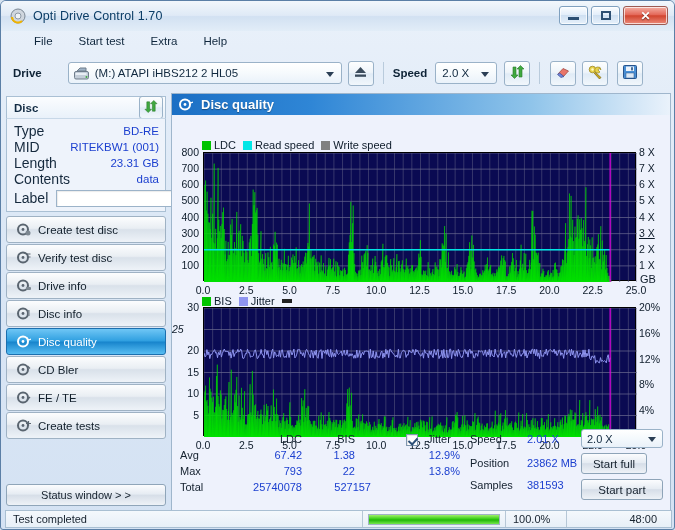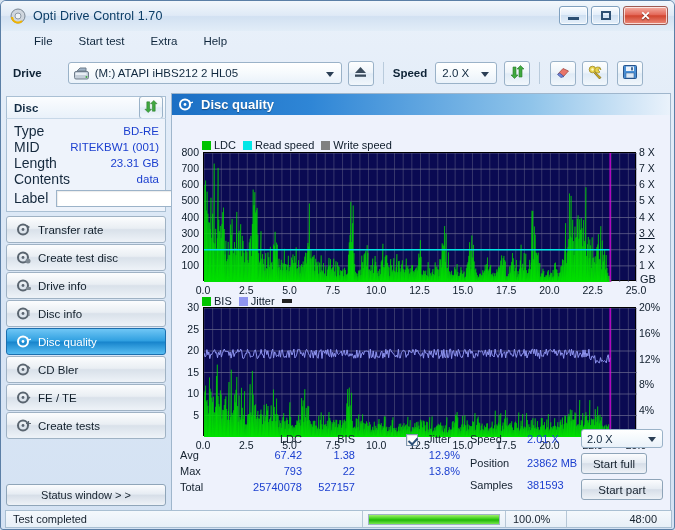--- a/index.html
+++ b/index.html
@@ -328,34 +328,34 @@
       </span>
     </div>
   </div>
 
   <div id="nav">
     <div class="navbtn">
       <span class="nicon">
           <svg width="14" height="13" viewBox="0 0 14 13">
             <circle cx="6" cy="6.5" r="5" fill="none" stroke="#5a6570" stroke-width="2"></circle>
             <circle cx="6" cy="6.5" r="1.4" fill="#5a6570"></circle>
-            <path d="M10 2 l3 2 -3 2z" fill="#5a6570"></path>
-          </svg>
-        </span>
-      <span>Transfer rate</span>
+            <circle cx="11" cy="10" r="2.5" fill="#7c8791"></circle>
+          </svg>
+        </span>
+      <span>Create test disc</span>
     </div>
     <div class="navbtn">
       <span class="nicon">
           <svg width="14" height="13" viewBox="0 0 14 13">
             <circle cx="6" cy="6.5" r="5" fill="none" stroke="#5a6570" stroke-width="2"></circle>
             <circle cx="6" cy="6.5" r="1.4" fill="#5a6570"></circle>
-            <circle cx="11" cy="10" r="2.5" fill="#7c8791"></circle>
-          </svg>
-        </span>
-      <span>Create test disc</span>
+            <path d="M10 3 l3.5 0 M10 6 l3.5 0" stroke="#5a6570" stroke-width="1.2"></path>
+          </svg>
+        </span>
+      <span>Verify test disc</span>
     </div>
     <div class="navbtn">
       <span class="nicon">
           <svg width="14" height="13" viewBox="0 0 14 13">
             <circle cx="6" cy="6.5" r="5" fill="none" stroke="#5a6570" stroke-width="2"></circle>
             <circle cx="6" cy="6.5" r="1.4" fill="#5a6570"></circle>
             <rect x="9" y="8" width="5" height="3" rx="1" fill="#7c8791"></rect>
           </svg>
         </span>
       <span>Drive info</span>
@@ -607,21 +607,21 @@
             <path d="M0,129 L0.0,88.3 L0.0,129 L0.8,83.5 L0.8,129 L1.6,77.6 L1.6,129 L2.3,93.5 L2.3,129 L3.1,91.9 L3.1,129 L3.9,97.8 L3.9,129 L4.7,105.4 L4.7,129 L5.5,69.5 L5.5,129 L6.2,80.7 L6.2,129 L7.0,83.7 L7.0,129 L7.8,89.7 L7.8,129 L8.6,94.1 L8.6,129 L9.4,88.6 L9.4,129 L10.2,104.1 L10.2,129 L10.9,105.1 L10.9,129 L11.7,98.8 L11.7,129 L12.5,68.0 L12.5,129 L13.3,56.6 L13.3,129 L14.1,87.9 L14.1,129 L14.8,96.1 L14.8,129 L15.6,98.6 L15.6,129 L16.4,82.4 L16.4,129 L17.2,86.4 L17.2,129 L18.0,110.5 L18.0,129 L18.7,101.8 L18.7,129 L19.5,102.2 L19.5,129 L20.3,97.0 L20.3,129 L21.1,91.0 L21.1,129 L21.9,88.3 L21.9,129 L22.7,100.9 L22.7,129 L23.4,111.8 L23.4,129 L24.2,103.0 L24.2,129 L25.0,74.0 L25.0,129 L25.8,112.0 L25.8,129 L26.6,108.8 L26.6,129 L27.3,61.7 L27.3,129 L28.1,104.8 L28.1,129 L28.9,106.9 L28.9,129 L29.7,102.3 L29.7,129 L30.5,86.5 L30.5,129 L31.2,94.3 L31.2,129 L32.0,81.8 L32.0,129 L32.8,68.9 L32.8,129 L33.6,98.1 L33.6,129 L34.4,113.8 L34.4,129 L35.1,87.4 L35.1,129 L35.9,109.0 L35.9,129 L36.7,111.5 L36.7,129 L37.5,79.8 L37.5,129 L38.3,99.8 L38.3,129 L39.1,111.0 L39.1,129 L39.8,107.1 L39.8,129 L40.6,83.2 L40.6,129 L41.4,116.4 L41.4,129 L42.2,116.7 L42.2,129 L43.0,116.3 L43.0,129 L43.7,107.0 L43.7,129 L44.5,106.2 L44.5,129 L45.3,106.3 L45.3,129 L46.1,76.2 L46.1,129 L46.9,104.4 L46.9,129 L47.6,108.4 L47.6,129 L48.4,62.9 L48.4,129 L49.2,86.6 L49.2,129 L50.0,107.9 L50.0,129 L50.8,97.3 L50.8,129 L51.6,96.4 L51.6,129 L52.3,111.0 L52.3,129 L53.1,109.1 L53.1,129 L53.9,102.9 L53.9,129 L54.7,110.4 L54.7,129 L55.5,110.8 L55.5,129 L56.2,106.4 L56.2,129 L57.0,101.6 L57.0,129 L57.8,106.5 L57.8,129 L58.6,116.2 L58.6,129 L59.4,108.2 L59.4,129 L60.1,96.8 L60.1,129 L60.9,113.1 L60.9,129 L61.7,108.2 L61.7,129 L62.5,95.9 L62.5,129 L63.3,102.6 L63.3,129 L64.0,98.0 L64.0,129 L64.8,114.1 L64.8,129 L65.6,111.2 L65.6,129 L66.4,109.4 L66.4,129 L67.2,97.4 L67.2,129 L68.0,113.0 L68.0,129 L68.7,113.3 L68.7,129 L69.5,81.5 L69.5,129 L70.3,98.9 L70.3,129 L71.1,106.1 L71.1,129 L71.9,113.1 L71.9,129 L72.6,90.5 L72.6,129 L73.4,106.2 L73.4,129 L74.2,107.4 L74.2,129 L75.0,119.1 L75.0,129 L75.8,112.3 L75.8,129 L76.5,115.1 L76.5,129 L77.3,120.0 L77.3,129 L78.1,112.4 L78.1,129 L78.9,109.2 L78.9,129 L79.7,105.1 L79.7,129 L80.4,113.4 L80.4,129 L81.2,121.0 L81.2,129 L82.0,112.6 L82.0,129 L82.8,109.6 L82.8,129 L83.6,111.9 L83.6,129 L84.4,116.1 L84.4,129 L85.1,120.4 L85.1,129 L85.9,94.3 L85.9,129 L86.7,109.0 L86.7,129 L87.5,117.8 L87.5,129 L88.3,117.1 L88.3,129 L89.0,120.3 L89.0,129 L89.8,118.6 L89.8,129 L90.6,119.6 L90.6,129 L91.4,117.0 L91.4,129 L92.2,117.0 L92.2,129 L92.9,112.4 L92.9,129 L93.7,113.4 L93.7,129 L94.5,106.9 L94.5,129 L95.3,114.9 L95.3,129 L96.1,111.6 L96.1,129 L96.9,117.5 L96.9,129 L97.6,90.0 L97.6,129 L98.4,98.4 L98.4,129 L99.2,92.4 L99.2,129 L100.0,113.8 L100.0,129 L100.8,81.2 L100.8,129 L101.5,109.1 L101.5,129 L102.3,99.9 L102.3,129 L103.1,112.6 L103.1,129 L103.9,97.9 L103.9,129 L104.7,98.4 L104.7,129 L105.4,111.9 L105.4,129 L106.2,113.2 L106.2,129 L107.0,115.8 L107.0,129 L107.8,116.5 L107.8,129 L108.6,118.7 L108.6,129 L109.3,113.1 L109.3,129 L110.1,112.6 L110.1,129 L110.9,113.0 L110.9,129 L111.7,117.5 L111.7,129 L112.5,117.7 L112.5,129 L113.3,121.2 L113.3,129 L114.0,119.6 L114.0,129 L114.8,107.8 L114.8,129 L115.6,120.9 L115.6,129 L116.4,111.9 L116.4,129 L117.2,104.4 L117.2,129 L117.9,116.3 L117.9,129 L118.7,121.3 L118.7,129 L119.5,107.3 L119.5,129 L120.3,116.8 L120.3,129 L121.1,116.6 L121.1,129 L121.8,116.1 L121.8,129 L122.6,118.2 L122.6,129 L123.4,112.8 L123.4,129 L124.2,120.5 L124.2,129 L125.0,104.1 L125.0,129 L125.8,110.0 L125.8,129 L126.5,112.6 L126.5,129 L127.3,122.4 L127.3,129 L128.1,114.1 L128.1,129 L128.9,115.7 L128.9,129 L129.7,112.2 L129.7,129 L130.4,114.1 L130.4,129 L131.2,119.1 L131.2,129 L132.0,111.7 L132.0,129 L132.8,112.1 L132.8,129 L133.6,119.3 L133.6,129 L134.3,115.9 L134.3,129 L135.1,117.3 L135.1,129 L135.9,112.1 L135.9,129 L136.7,112.2 L136.7,129 L137.5,119.8 L137.5,129 L138.2,116.9 L138.2,129 L139.0,112.3 L139.0,129 L139.8,114.7 L139.8,129 L140.6,111.6 L140.6,129 L141.4,113.2 L141.4,129 L142.2,120.4 L142.2,129 L142.9,95.4 L142.9,129 L143.7,81.1 L143.7,129 L144.5,98.6 L144.5,129 L145.3,79.6 L145.3,129 L146.1,97.4 L146.1,129 L146.8,111.6 L146.8,129 L147.6,84.8 L147.6,129 L148.4,112.9 L148.4,129 L149.2,119.8 L149.2,129 L150.0,119.6 L150.0,129 L150.7,118.7 L150.7,129 L151.5,120.4 L151.5,129 L152.3,110.3 L152.3,129 L153.1,111.0 L153.1,129 L153.9,119.2 L153.9,129 L154.7,106.6 L154.7,129 L155.4,122.6 L155.4,129 L156.2,113.4 L156.2,129 L157.0,115.5 L157.0,129 L157.8,112.8 L157.8,129 L158.6,106.3 L158.6,129 L159.3,114.7 L159.3,129 L160.1,121.2 L160.1,129 L160.9,115.3 L160.9,129 L161.7,116.0 L161.7,129 L162.5,113.3 L162.5,129 L163.2,114.8 L163.2,129 L164.0,117.8 L164.0,129 L164.8,117.9 L164.8,129 L165.6,113.9 L165.6,129 L166.4,116.5 L166.4,129 L167.1,123.6 L167.1,129 L167.9,121.7 L167.9,129 L168.7,118.8 L168.7,129 L169.5,122.3 L169.5,129 L170.3,113.7 L170.3,129 L171.1,121.8 L171.1,129 L171.8,117.8 L171.8,129 L172.6,119.9 L172.6,129 L173.4,121.8 L173.4,129 L174.2,116.1 L174.2,129 L175.0,111.0 L175.0,129 L175.7,115.8 L175.7,129 L176.5,117.1 L176.5,129 L177.3,115.1 L177.3,129 L178.1,121.7 L178.1,129 L178.9,118.1 L178.9,129 L179.6,119.6 L179.6,129 L180.4,108.3 L180.4,129 L181.2,108.6 L181.2,129 L182.0,119.5 L182.0,129 L182.8,118.7 L182.8,129 L183.6,123.2 L183.6,129 L184.3,123.2 L184.3,129 L185.1,119.0 L185.1,129 L185.9,121.6 L185.9,129 L186.7,117.6 L186.7,129 L187.5,124.3 L187.5,129 L188.2,112.1 L188.2,129 L189.0,109.2 L189.0,129 L189.8,120.0 L189.8,129 L190.6,120.2 L190.6,129 L191.4,122.1 L191.4,129 L192.1,119.8 L192.1,129 L192.9,123.4 L192.9,129 L193.7,123.5 L193.7,129 L194.5,118.7 L194.5,129 L195.3,115.8 L195.3,129 L196.0,122.8 L196.0,129 L196.8,115.5 L196.8,129 L197.6,119.0 L197.6,129 L198.4,117.5 L198.4,129 L199.2,121.5 L199.2,129 L200.0,115.2 L200.0,129 L200.7,118.5 L200.7,129 L201.5,117.4 L201.5,129 L202.3,116.4 L202.3,129 L203.1,121.3 L203.1,129 L203.9,108.8 L203.9,129 L204.6,118.3 L204.6,129 L205.4,118.9 L205.4,129 L206.2,112.1 L206.2,129 L207.0,123.4 L207.0,129 L207.8,123.5 L207.8,129 L208.5,119.1 L208.5,129 L209.3,119.4 L209.3,129 L210.1,120.7 L210.1,129 L210.9,115.2 L210.9,129 L211.7,119.1 L211.7,129 L212.4,114.1 L212.4,129 L213.2,119.6 L213.2,129 L214.0,113.7 L214.0,129 L214.8,117.6 L214.8,129 L215.6,120.9 L215.6,129 L216.4,111.6 L216.4,129 L217.1,114.2 L217.1,129 L217.9,112.4 L217.9,129 L218.7,119.3 L218.7,129 L219.5,112.7 L219.5,129 L220.3,113.4 L220.3,129 L221.0,117.3 L221.0,129 L221.8,123.1 L221.8,129 L222.6,113.7 L222.6,129 L223.4,114.1 L223.4,129 L224.2,121.6 L224.2,129 L224.9,124.1 L224.9,129 L225.7,109.2 L225.7,129 L226.5,120.7 L226.5,129 L227.3,121.2 L227.3,129 L228.1,108.4 L228.1,129 L228.9,123.5 L228.9,129 L229.6,122.6 L229.6,129 L230.4,119.7 L230.4,129 L231.2,122.6 L231.2,129 L232.0,119.1 L232.0,129 L232.8,117.6 L232.8,129 L233.5,117.7 L233.5,129 L234.3,115.8 L234.3,129 L235.1,117.2 L235.1,129 L235.9,116.6 L235.9,129 L236.7,114.5 L236.7,129 L237.4,117.6 L237.4,129 L238.2,122.7 L238.2,129 L239.0,117.6 L239.0,129 L239.8,123.8 L239.8,129 L240.6,120.5 L240.6,129 L241.3,117.4 L241.3,129 L242.1,124.4 L242.1,129 L242.9,109.3 L242.9,129 L243.7,124.3 L243.7,129 L244.5,122.3 L244.5,129 L245.3,119.2 L245.3,129 L246.0,121.2 L246.0,129 L246.8,121.8 L246.8,129 L247.6,121.5 L247.6,129 L248.4,113.8 L248.4,129 L249.2,113.0 L249.2,129 L249.9,119.4 L249.9,129 L250.7,114.5 L250.7,129 L251.5,106.7 L251.5,129 L252.3,107.9 L252.3,129 L253.1,104.1 L253.1,129 L253.8,109.4 L253.8,129 L254.6,120.2 L254.6,129 L255.4,121.1 L255.4,129 L256.2,119.2 L256.2,129 L257.0,122.9 L257.0,129 L257.8,116.6 L257.8,129 L258.5,107.9 L258.5,129 L259.3,119.2 L259.3,129 L260.1,116.3 L260.1,129 L260.9,107.2 L260.9,129 L261.7,117.2 L261.7,129 L262.4,123.1 L262.4,129 L263.2,112.4 L263.2,129 L264.0,116.4 L264.0,129 L264.8,121.4 L264.8,129 L265.6,117.4 L265.6,129 L266.3,118.0 L266.3,129 L267.1,118.3 L267.1,129 L267.9,118.1 L267.9,129 L268.7,113.2 L268.7,129 L269.5,113.9 L269.5,129 L270.2,122.9 L270.2,129 L271.0,105.1 L271.0,129 L271.8,121.8 L271.8,129 L272.6,117.0 L272.6,129 L273.4,110.6 L273.4,129 L274.2,108.6 L274.2,129 L274.9,114.4 L274.9,129 L275.7,115.2 L275.7,129 L276.5,122.3 L276.5,129 L277.3,117.6 L277.3,129 L278.1,115.6 L278.1,129 L278.8,120.9 L278.8,129 L279.6,122.2 L279.6,129 L280.4,117.6 L280.4,129 L281.2,119.4 L281.2,129 L282.0,119.0 L282.0,129 L282.7,115.5 L282.7,129 L283.5,115.3 L283.5,129 L284.3,122.6 L284.3,129 L285.1,120.3 L285.1,129 L285.9,121.1 L285.9,129 L286.7,119.9 L286.7,129 L287.4,118.9 L287.4,129 L288.2,113.6 L288.2,129 L289.0,120.4 L289.0,129 L289.8,120.5 L289.8,129 L290.6,117.4 L290.6,129 L291.3,102.7 L291.3,129 L292.1,121.2 L292.1,129 L292.9,116.4 L292.9,129 L293.7,117.8 L293.7,129 L294.5,114.6 L294.5,129 L295.2,106.8 L295.2,129 L296.0,116.5 L296.0,129 L296.8,105.3 L296.8,129 L297.6,122.9 L297.6,129 L298.4,117.7 L298.4,129 L299.1,114.5 L299.1,129 L299.9,121.2 L299.9,129 L300.7,110.7 L300.7,129 L301.5,102.1 L301.5,129 L302.3,117.5 L302.3,129 L303.1,109.6 L303.1,129 L303.8,118.4 L303.8,129 L304.6,117.2 L304.6,129 L305.4,116.2 L305.4,129 L306.2,115.0 L306.2,129 L307.0,117.2 L307.0,129 L307.7,113.3 L307.7,129 L308.5,119.5 L308.5,129 L309.3,122.1 L309.3,129 L310.1,121.9 L310.1,129 L310.9,114.4 L310.9,129 L311.6,113.6 L311.6,129 L312.4,115.1 L312.4,129 L313.2,119.7 L313.2,129 L314.0,120.2 L314.0,129 L314.8,104.5 L314.8,129 L315.6,122.5 L315.6,129 L316.3,120.6 L316.3,129 L317.1,112.7 L317.1,129 L317.9,117.9 L317.9,129 L318.7,106.0 L318.7,129 L319.5,120.6 L319.5,129 L320.2,118.6 L320.2,129 L321.0,118.9 L321.0,129 L321.8,120.3 L321.8,129 L322.6,105.0 L322.6,129 L323.4,112.0 L323.4,129 L324.1,122.6 L324.1,129 L324.9,116.3 L324.9,129 L325.7,118.9 L325.7,129 L326.5,122.2 L326.5,129 L327.3,112.2 L327.3,129 L328.0,120.1 L328.0,129 L328.8,110.2 L328.8,129 L329.6,117.2 L329.6,129 L330.4,120.3 L330.4,129 L331.2,110.3 L331.2,129 L332.0,119.4 L332.0,129 L332.7,121.0 L332.7,129 L333.5,113.1 L333.5,129 L334.3,119.2 L334.3,129 L335.1,122.0 L335.1,129 L335.9,121.5 L335.9,129 L336.6,118.7 L336.6,129 L337.4,110.0 L337.4,129 L338.2,110.2 L338.2,129 L339.0,117.1 L339.0,129 L339.8,117.3 L339.8,129 L340.5,114.1 L340.5,129 L341.3,121.7 L341.3,129 L342.1,120.6 L342.1,129 L342.9,111.5 L342.9,129 L343.7,119.1 L343.7,129 L344.4,106.2 L344.4,129 L345.2,122.3 L345.2,129 L346.0,120.7 L346.0,129 L346.8,114.3 L346.8,129 L347.6,119.1 L347.6,129 L348.4,120.5 L348.4,129 L349.1,118.2 L349.1,129 L349.9,118.3 L349.9,129 L350.7,110.1 L350.7,129 L351.5,117.8 L351.5,129 L352.3,121.6 L352.3,129 L353.0,118.7 L353.0,129 L353.8,114.2 L353.8,129 L354.6,118.8 L354.6,129 L355.4,119.5 L355.4,129 L356.2,113.8 L356.2,129 L356.9,111.7 L356.9,129 L357.7,116.8 L357.7,129 L358.5,109.5 L358.5,129 L359.3,121.2 L359.3,129 L360.1,116.2 L360.1,129 L360.9,107.4 L360.9,129 L361.6,108.2 L361.6,129 L362.4,114.8 L362.4,129 L363.2,116.1 L363.2,129 L364.0,108.5 L364.0,129 L364.8,105.8 L364.8,129 L365.5,108.3 L365.5,129 L366.3,101.5 L366.3,129 L367.1,113.2 L367.1,129 L367.9,102.1 L367.9,129 L368.7,111.5 L368.7,129 L369.4,111.7 L369.4,129 L370.2,111.6 L370.2,129 L371.0,104.4 L371.0,129 L371.8,105.5 L371.8,129 L372.6,118.2 L372.6,129 L373.3,116.9 L373.3,129 L374.1,116.1 L374.1,129 L374.9,117.5 L374.9,129 L375.7,92.0 L375.7,129 L376.5,117.2 L376.5,129 L377.3,111.9 L377.3,129 L378.0,113.3 L378.0,129 L378.8,105.1 L378.8,129 L379.6,118.6 L379.6,129 L380.4,116.9 L380.4,129 L381.2,108.4 L381.2,129 L381.9,104.2 L381.9,129 L382.7,107.9 L382.7,129 L383.5,112.3 L383.5,129 L384.3,114.6 L384.3,129 L385.1,112.0 L385.1,129 L385.8,92.1 L385.8,129 L386.6,117.0 L386.6,129 L387.4,110.5 L387.4,129 L388.2,111.4 L388.2,129 L389.0,111.5 L389.0,129 L389.8,111.1 L389.8,129 L390.5,117.3 L390.5,129 L391.3,101.2 L391.3,129 L392.1,108.6 L392.1,129 L392.9,113.8 L392.9,129 L393.7,98.5 L393.7,129 L394.4,107.7 L394.4,129 L395.2,115.3 L395.2,129 L396.0,106.7 L396.0,129 L396.8,112.5 L396.8,129 L397.6,109.0 L397.6,129 L398.3,117.7 L398.3,129 L399.1,120.7 L399.1,129 L399.9,118.5 L399.9,129 L400.7,117.5 L400.7,129 L401.5,122.0 L401.5,129 L402.2,116.6 L402.2,129 L403.0,118.0 L403.0,129 L403.8,119.1 L403.8,129 L404.6,116.4 L404.6,129 L405.4,124.1 L405.4,129 L406.2,123.5 L406.2,129 L0,129 Z" fill="#00e000" stroke="#00e000" stroke-width="0.5"></path>
             <path d="M0.0,44.7 L1.0,48.9 L1.9,48.1 L2.9,41.6 L3.9,46.9 L4.8,44.0 L5.8,50.6 L6.8,46.2 L7.7,46.6 L8.7,44.4 L9.7,42.9 L10.6,41.6 L11.6,45.1 L12.6,44.6 L13.5,49.7 L14.5,44.4 L15.5,46.8 L16.4,42.3 L17.4,49.1 L18.4,45.3 L19.3,43.3 L20.3,41.0 L21.3,43.5 L22.2,43.3 L23.2,43.6 L24.2,43.4 L25.1,47.5 L26.1,44.0 L27.1,50.1 L28.0,45.4 L29.0,41.5 L30.0,48.6 L30.9,45.9 L31.9,44.3 L32.9,44.4 L33.8,41.4 L34.8,43.9 L35.8,43.2 L36.7,41.1 L37.7,43.1 L38.7,50.1 L39.6,50.6 L40.6,48.5 L41.6,45.4 L42.5,45.7 L43.5,41.2 L44.5,44.9 L45.5,44.4 L46.4,49.2 L47.4,48.4 L48.4,48.5 L49.3,47.8 L50.3,43.3 L51.3,41.8 L52.2,45.1 L53.2,50.6 L54.2,49.8 L55.1,47.5 L56.1,46.3 L57.1,41.4 L58.0,46.2 L59.0,47.0 L60.0,50.0 L60.9,41.3 L61.9,42.3 L62.9,46.6 L63.8,42.7 L64.8,48.9 L65.8,50.6 L66.7,50.0 L67.7,43.6 L68.7,41.1 L69.6,49.9 L70.6,43.9 L71.6,45.2 L72.5,48.6 L73.5,47.5 L74.5,48.3 L75.4,42.6 L76.4,49.2 L77.4,42.4 L78.3,41.8 L79.3,47.2 L80.3,49.5 L81.2,48.2 L82.2,49.6 L83.2,44.8 L84.1,42.6 L85.1,49.5 L86.1,42.3 L87.0,43.6 L88.0,47.0 L89.0,44.2 L89.9,41.0 L90.9,49.9 L91.9,48.6 L92.8,46.1 L93.8,41.4 L94.8,41.8 L95.7,41.6 L96.7,45.8 L97.7,44.6 L98.6,47.7 L99.6,44.6 L100.6,49.5 L101.5,43.8 L102.5,41.4 L103.5,42.7 L104.4,45.3 L105.4,47.4 L106.4,49.7 L107.3,42.2 L108.3,44.3 L109.3,50.1 L110.2,43.3 L111.2,47.2 L112.2,42.0 L113.1,49.2 L114.1,50.3 L115.1,43.6 L116.0,42.9 L117.0,41.6 L118.0,50.5 L118.9,42.9 L119.9,43.3 L120.9,45.4 L121.8,42.0 L122.8,46.4 L123.8,41.4 L124.7,47.5 L125.7,48.7 L126.7,41.3 L127.6,49.3 L128.6,44.4 L129.6,48.5 L130.5,45.4 L131.5,48.8 L132.5,41.6 L133.5,45.4 L134.4,46.4 L135.4,45.5 L136.4,44.4 L137.3,43.1 L138.3,47.8 L139.3,44.6 L140.2,42.1 L141.2,47.1 L142.2,46.6 L143.1,41.9 L144.1,47.5 L145.1,48.4 L146.0,45.6 L147.0,47.9 L148.0,45.7 L148.9,47.4 L149.9,50.3 L150.9,46.9 L151.8,50.2 L152.8,42.0 L153.8,49.5 L154.7,46.2 L155.7,42.6 L156.7,49.9 L157.6,46.1 L158.6,44.2 L159.6,46.8 L160.5,43.1 L161.5,43.2 L162.5,43.0 L163.4,43.3 L164.4,42.9 L165.4,50.3 L166.3,41.1 L167.3,49.6 L168.3,49.1 L169.2,42.9 L170.2,50.0 L171.2,50.5 L172.1,43.8 L173.1,49.1 L174.1,48.4 L175.0,49.8 L176.0,47.9 L177.0,44.1 L177.9,43.1 L178.9,50.2 L179.9,44.9 L180.8,49.1 L181.8,41.3 L182.8,46.2 L183.7,42.6 L184.7,49.7 L185.7,41.4 L186.6,41.4 L187.6,44.1 L188.6,44.5 L189.5,46.3 L190.5,46.9 L191.5,49.0 L192.4,47.2 L193.4,49.4 L194.4,41.2 L195.3,49.8 L196.3,50.0 L197.3,44.7 L198.2,43.6 L199.2,42.2 L200.2,42.8 L201.1,43.2 L202.1,49.4 L203.1,46.5 L204.0,47.3 L205.0,42.1 L206.0,43.9 L206.9,44.1 L207.9,44.8 L208.9,41.4 L209.8,43.5 L210.8,47.0 L211.8,41.3 L212.7,43.7 L213.7,42.3 L214.7,45.6 L215.6,45.8 L216.6,48.3 L217.6,47.2 L218.5,44.7 L219.5,50.2 L220.5,41.7 L221.5,45.0 L222.4,45.2 L223.4,45.5 L224.4,49.9 L225.3,42.9 L226.3,46.5 L227.3,43.0 L228.2,48.0 L229.2,49.6 L230.2,41.3 L231.1,45.0 L232.1,47.1 L233.1,43.1 L234.0,41.2 L235.0,50.6 L236.0,47.7 L236.9,48.3 L237.9,42.3 L238.9,50.2 L239.8,41.4 L240.8,49.3 L241.8,49.5 L242.7,42.0 L243.7,49.8 L244.7,49.3 L245.6,41.3 L246.6,41.1 L247.6,50.6 L248.5,43.6 L249.5,42.5 L250.5,47.4 L251.4,48.1 L252.4,42.9 L253.4,48.4 L254.3,41.3 L255.3,43.8 L256.3,47.5 L257.2,49.3 L258.2,49.6 L259.2,46.5 L260.1,42.2 L261.1,41.5 L262.1,45.7 L263.0,43.6 L264.0,49.1 L265.0,42.2 L265.9,41.2 L266.9,45.6 L267.9,43.0 L268.8,45.3 L269.8,49.9 L270.8,49.8 L271.7,45.3 L272.7,45.8 L273.7,48.3 L274.6,42.6 L275.6,43.2 L276.6,43.8 L277.5,43.0 L278.5,43.4 L279.5,47.3 L280.4,45.3 L281.4,41.9 L282.4,48.5 L283.3,43.8 L284.3,46.9 L285.3,41.3 L286.2,48.7 L287.2,42.4 L288.2,47.3 L289.1,47.8 L290.1,49.0 L291.1,41.1 L292.0,45.8 L293.0,46.8 L294.0,49.4 L294.9,47.1 L295.9,45.6 L296.9,41.0 L297.8,49.5 L298.8,45.8 L299.8,44.5 L300.7,44.0 L301.7,49.9 L302.7,43.8 L303.6,45.2 L304.6,42.1 L305.6,42.7 L306.5,46.3 L307.5,45.8 L308.5,48.2 L309.5,48.1 L310.4,41.2 L311.4,46.1 L312.4,49.4 L313.3,45.5 L314.3,42.5 L315.3,41.8 L316.2,47.4 L317.2,48.3 L318.2,45.8 L319.1,45.7 L320.1,41.3 L321.1,48.1 L322.0,42.7 L323.0,50.0 L324.0,46.8 L324.9,44.9 L325.9,42.9 L326.9,45.9 L327.8,41.5 L328.8,41.2 L329.8,45.8 L330.7,41.1 L331.7,47.8 L332.7,41.4 L333.6,48.3 L334.6,44.8 L335.6,50.6 L336.5,42.1 L337.5,48.2 L338.5,48.0 L339.4,48.5 L340.4,44.3 L341.4,45.7 L342.3,41.0 L343.3,47.3 L344.3,43.0 L345.2,42.6 L346.2,41.4 L347.2,42.4 L348.1,43.7 L349.1,43.9 L350.1,41.1 L351.0,45.7 L352.0,43.1 L353.0,47.6 L353.9,45.8 L354.9,42.1 L355.9,42.3 L356.8,47.4 L357.8,44.7 L358.8,46.1 L359.7,50.4 L360.7,42.3 L361.7,42.1 L362.6,46.7 L363.6,45.0 L364.6,43.9 L365.5,41.6 L366.5,48.0 L367.5,41.2 L368.4,46.8 L369.4,42.8 L370.4,49.4 L371.3,49.7 L372.3,43.5 L373.3,43.3 L374.2,49.5 L375.2,46.9 L376.2,44.8 L377.1,46.3 L378.1,49.3 L379.1,41.9 L380.0,49.1 L381.0,41.9 L382.0,48.9 L382.9,45.2 L383.9,47.9 L384.9,41.2 L385.8,50.4 L386.8,52.0 L387.8,48.2 L388.7,48.1 L389.7,50.2 L390.7,47.6 L391.6,55.2 L392.6,52.6 L393.6,52.8 L394.5,54.5 L395.5,54.9 L396.5,49.6 L397.5,53.4 L398.4,52.3 L399.4,53.6 L400.4,52.7 L401.3,53.2 L402.3,54.9 L403.3,49.3 L404.2,46.7 L405.2,53.9 L406.2,49.7 " fill="none" stroke="#8f95f0" stroke-width="1"></path>
             <line x1="406.154" y1="0" x2="406.154" y2="129" stroke="#e000e0" stroke-width="1.2"></line>
           </svg>
       </div>
       <div id="bis-yaxis">
           <div class="axlabel" style="left: 0px; top: 293.5px; width: 27px; text-align: right;">5</div>
           <div class="axlabel" style="left: 0px; top: 272px; width: 27px; text-align: right;">10</div>
           <div class="axlabel" style="left: 0px; top: 250.5px; width: 27px; text-align: right;">15</div>
           <div class="axlabel" style="left: 0px; top: 229px; width: 27px; text-align: right;">20</div>
-          <div class="axlabel" style="left: 0px; top: 207.5px; width: 27px; text-align: right;">25</div>
+          <div class="axlabel" style="left: 0px; top: 207.5px; width: 27px; text-align: left; font-style: italic;">25</div>
           <div class="axlabel" style="left: 0px; top: 186px; width: 27px; text-align: right;">30</div>
         </div>
       <div id="bis-y2axis">
           <div class="axlabel" style="left: 467px; top: 289.2px;">4%</div>
           <div class="axlabel" style="left: 467px; top: 263.4px;">8%</div>
           <div class="axlabel" style="left: 467px; top: 237.6px;">12%</div>
           <div class="axlabel" style="left: 467px; top: 211.8px;">16%</div>
           <div class="axlabel" style="left: 467px; top: 186px;">20%</div>
         </div>
       <div id="bis-xaxis">
@@ -652,21 +652,21 @@
       <div class="sv" style="left:135px;top:18px; width:48px;">1.38</div>
       <div class="sv" style="left:238px;top:18px; width:50px;">12.9%</div>
 
       <div class="st" style="left:8px;  top:34px;">Max</div>
       <div class="sv" style="left:70px; top:34px; width:60px;">793</div>
       <div class="sv" style="left:135px;top:34px; width:48px;">22</div>
       <div class="sv" style="left:238px;top:34px; width:50px;">13.8%</div>
 
       <div class="st" style="left:8px;  top:50px;">Total</div>
       <div class="sv" style="left:60px; top:50px; width:70px;">25740078</div>
-      <div class="sv" style="left:130px;top:50px; width:53px;">527157</div>
+      <div class="sv" style="left:146px;top:50px; width:53px;">527157</div>
 
       <div class="st" style="left:298px; top:2px;">Speed</div>
       <div class="sv" style="left:355px; top:2px; width:60px; text-align:left;">2.01 X</div>
       <div class="st" style="left:298px; top:26px;">Position</div>
       <div class="sv" style="left:355px; top:26px; width:70px; text-align:left;">23862 MB</div>
       <div class="st" style="left:298px; top:48px;">Samples</div>
       <div class="sv" style="left:355px; top:48px; width:70px; text-align:left;">381593</div>
 
       <div class="scombo" style="left:409px; top:-2px; width:82px; height:19px;">
         <span style="margin-left:5px;color:#11293f;font-size:11px;">2.0 X</span>

